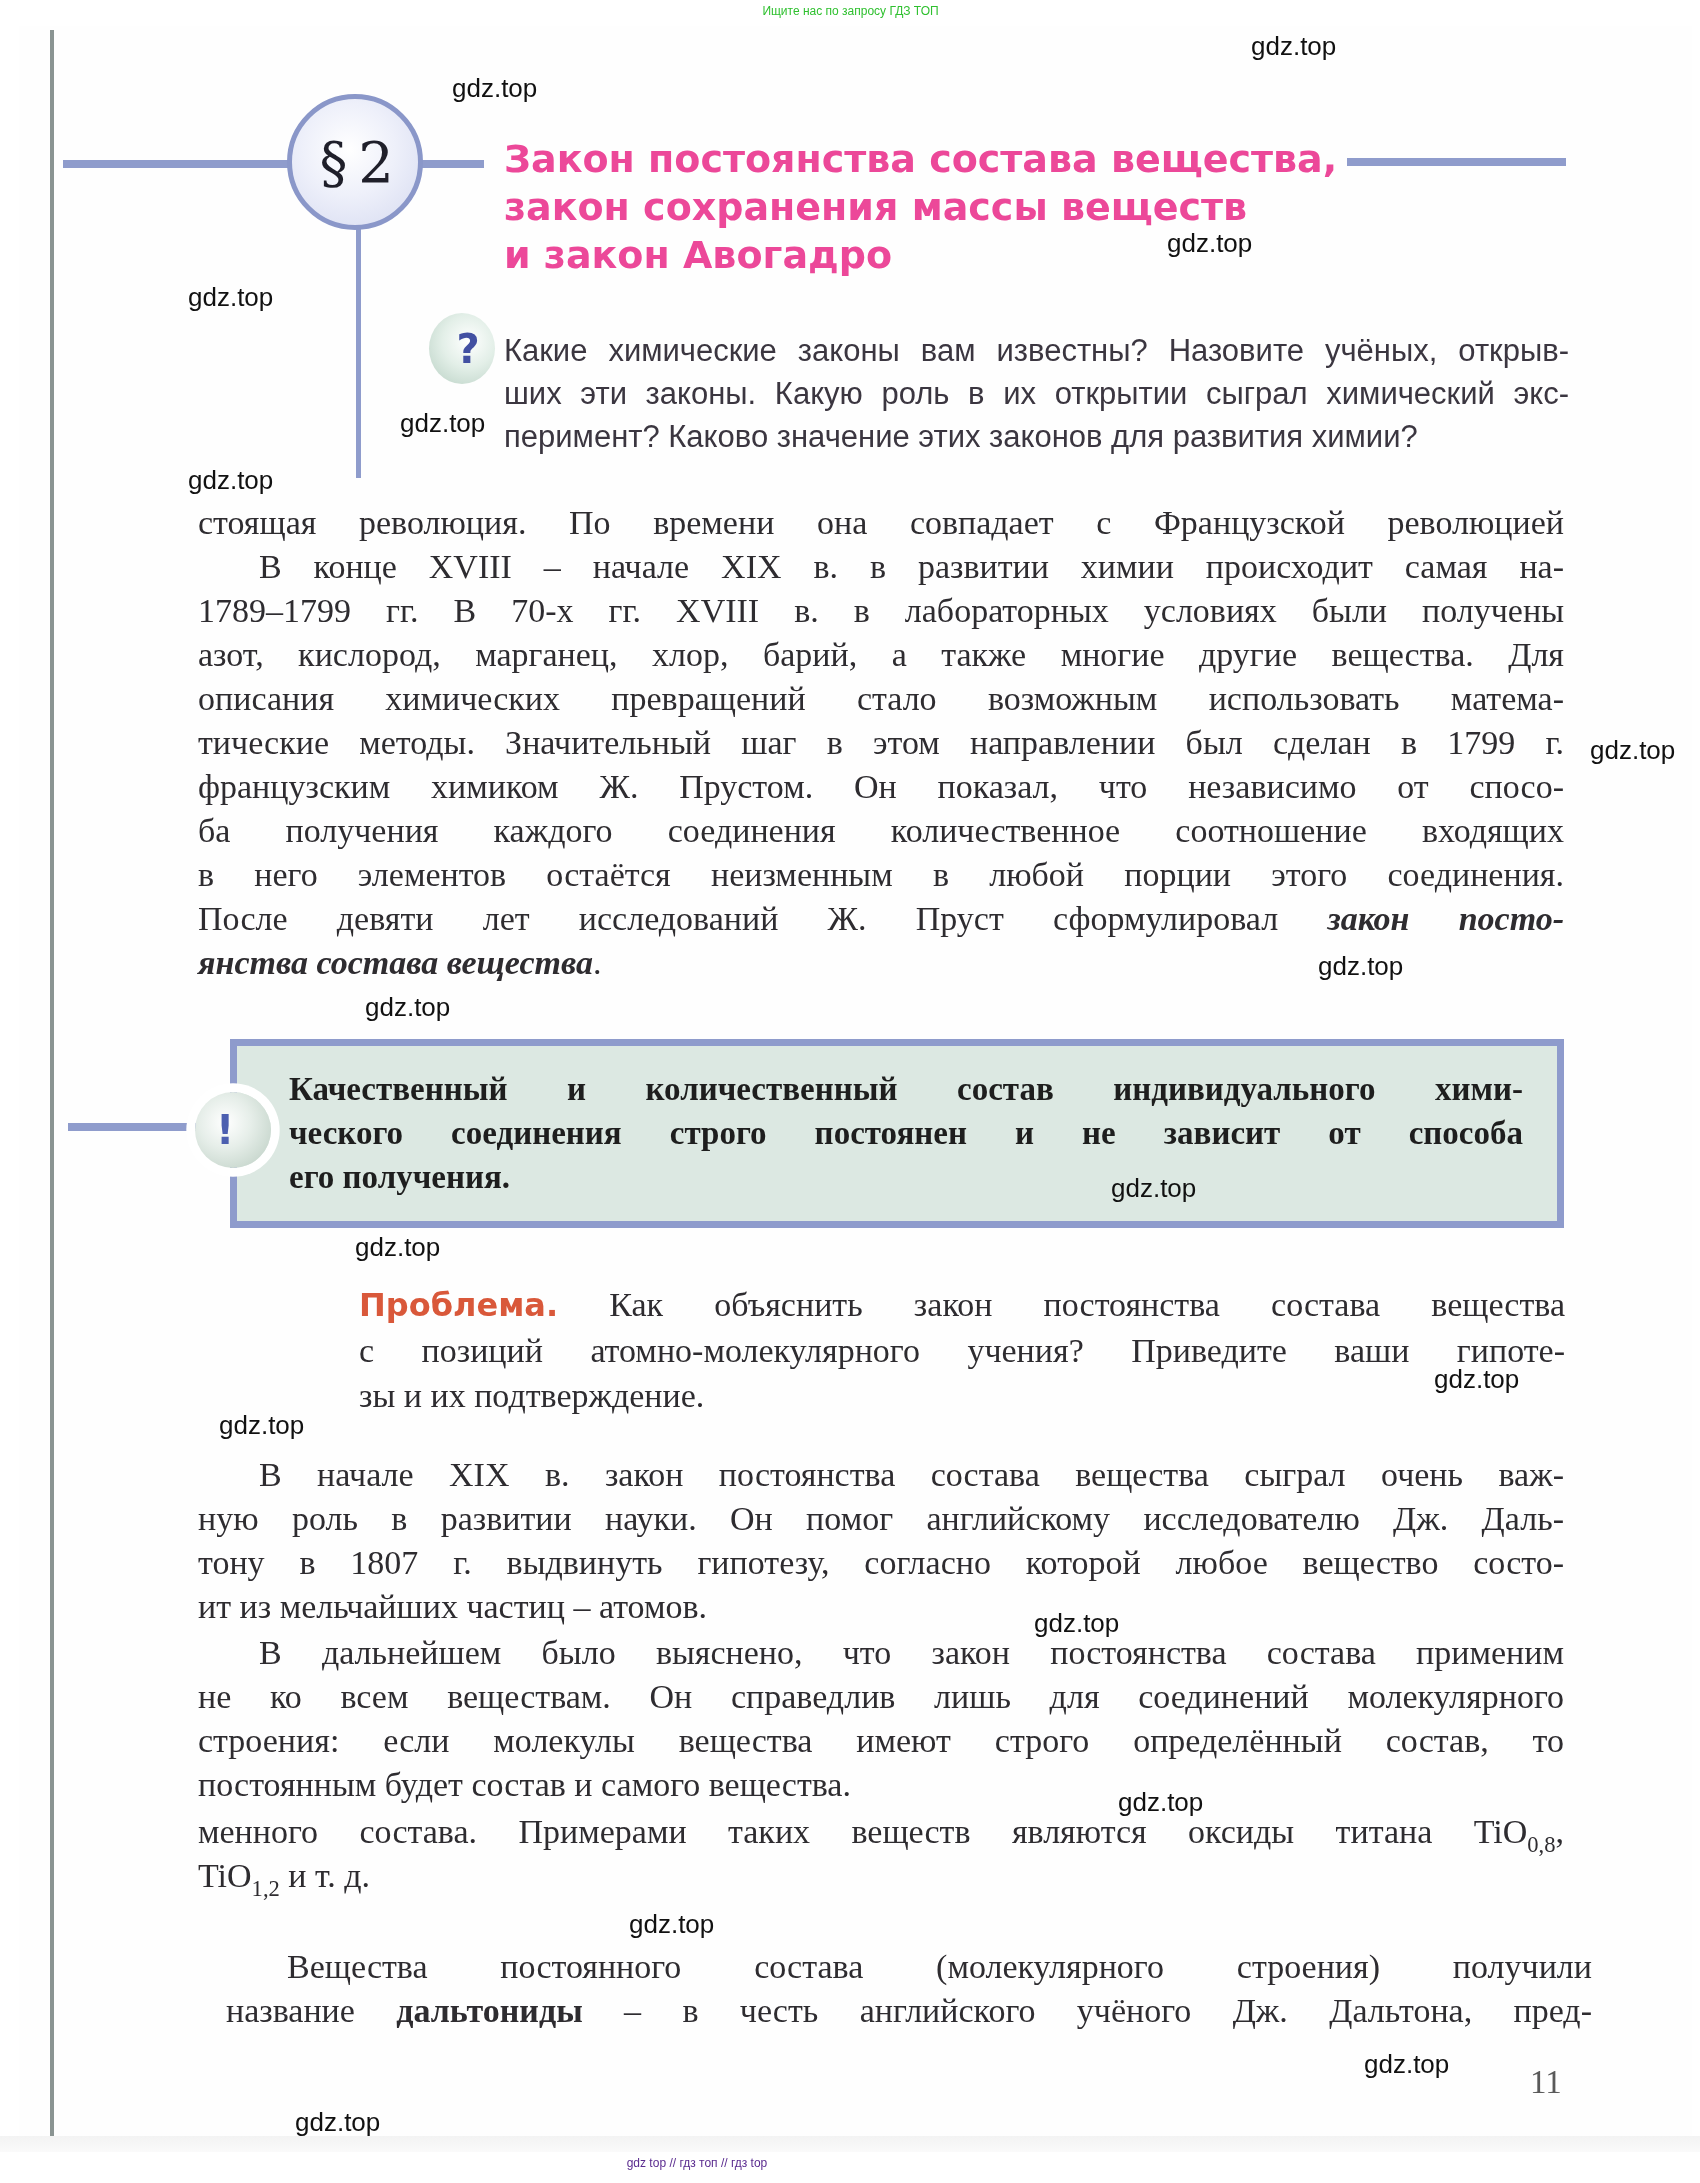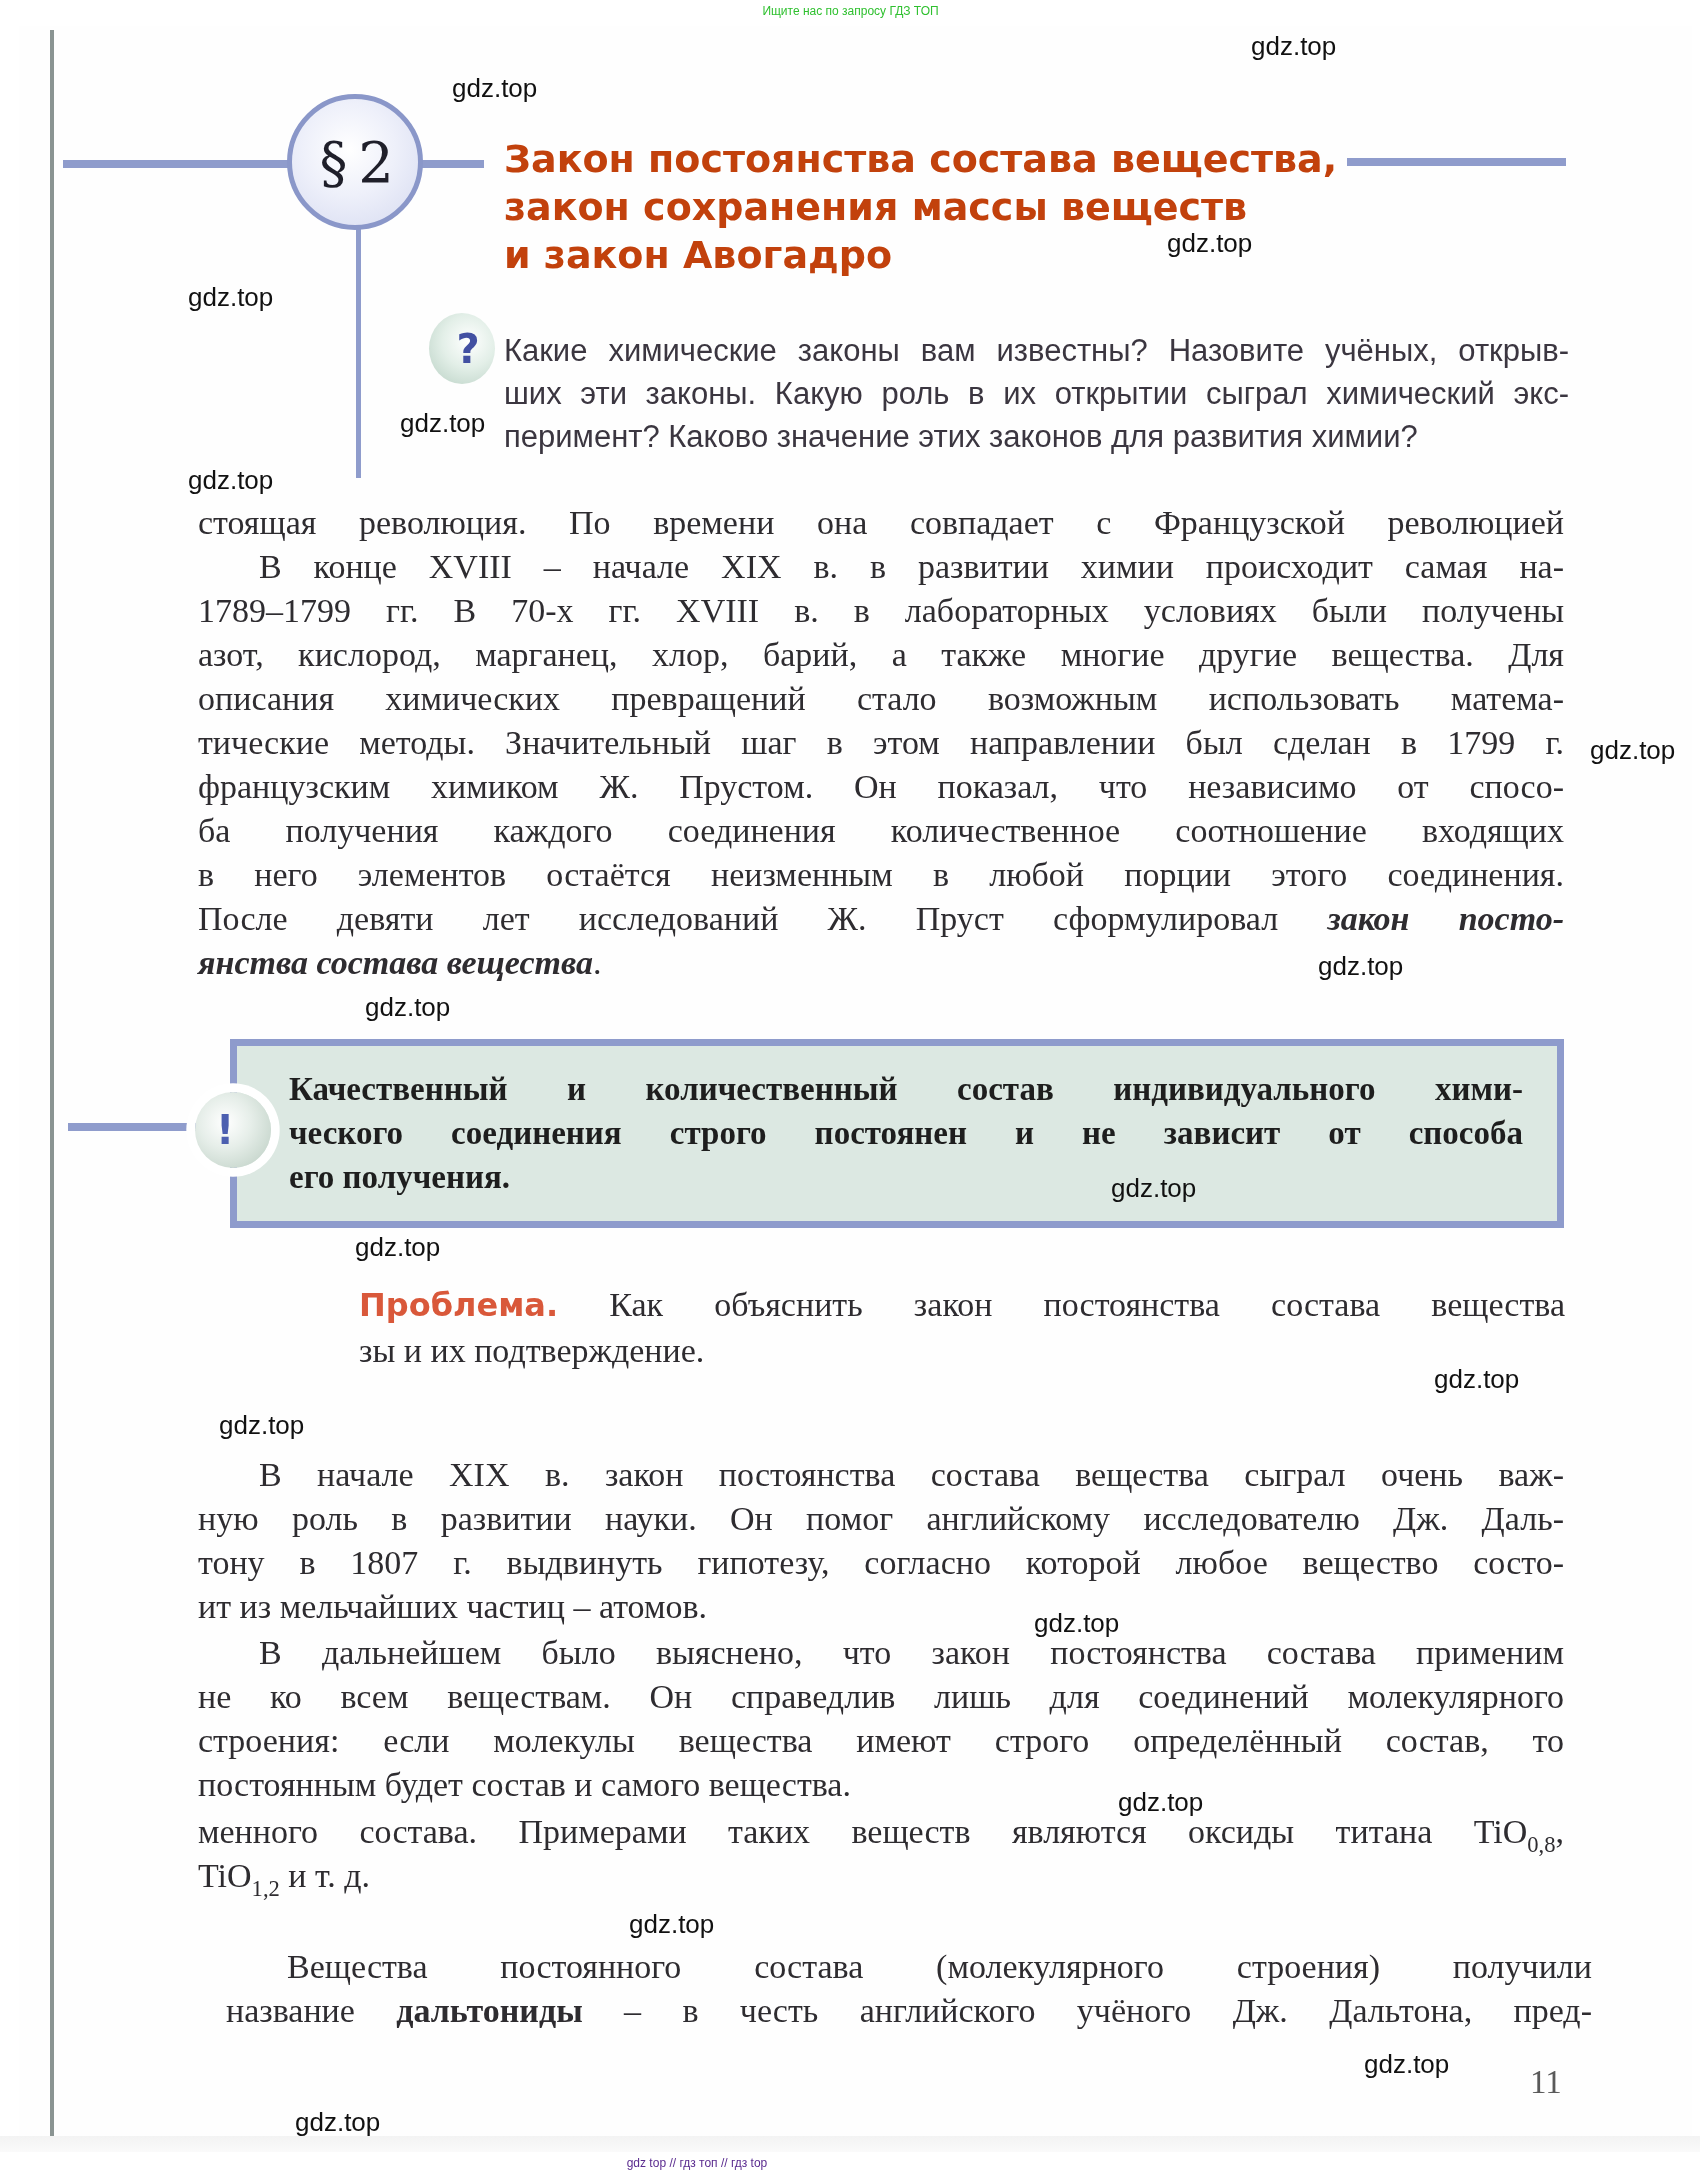--- a/index.html
+++ b/index.html
@@ -28,21 +28,21 @@
     border:5.2px solid #8a97c9; box-sizing:border-box;
     display:flex; align-items:center; justify-content:center;
   }
   .section-badge span {
     font-family:"DejaVu Serif", serif; font-size:56px; color:#1f1f2a; font-weight:normal;
     letter-spacing:-3.5px;
   }
   .title {
     left:504px; top:135px; width:869px;
     font-family:"DejaVu Sans", sans-serif; font-weight:bold; font-size:38px;
-    line-height:48px; color:#c2410c;
+    line-height:48px; color:#ec4899;
   }
   .title div { white-space:nowrap; }
   .q-icon {
     left:429px; top:313px; width:66px; height:71px; border-radius:50%;
     background:radial-gradient(circle at 60% 40%, #ffffff 0%, #e3efe8 45%, #b7cfc2 100%);
     display:flex; align-items:center; justify-content:center;
   }
   .q-icon span { font-family:"DejaVu Sans", sans-serif; font-weight:bold; font-size:40px; color:#4250a2; margin-left:12px; }
   .question {
     left:504px; top:329px; width:1065px;
@@ -145,20 +145,21 @@
   <span>!</span>
 </div>
 <div class="abs rule-text">
   <span class="line">Качественный и количественный состав индивидуального хими-</span>
   <span class="line">ческого соединения строго постоянен и не зависит от способа</span>
   <span class="line last">его получения.</span>
 </div>
 
 <div class="abs problem">
   <span class="line"><span class="problem-label">Проблема.</span><span> Как объяснить закон постоянства состава вещества</span></span>
+  <span class="line">с позиций атомно-молекулярного учения? Приведите ваши гипоте-</span>
   <span class="line last">зы и их подтверждение.</span>
 </div>
 
 <div class="abs body-text" style="top:1453px;">
   <span class="line indent">В начале XIX в. закон постоянства состава вещества сыграл очень важ-</span>
   <span class="line">ную роль в развитии науки. Он помог английскому исследователю Дж. Даль-</span>
   <span class="line">тону в 1807 г. выдвинуть гипотезу, согласно которой любое вещество состо-</span>
   <span class="line last">ит из мельчайших частиц – атомов.</span>
 </div>
 

